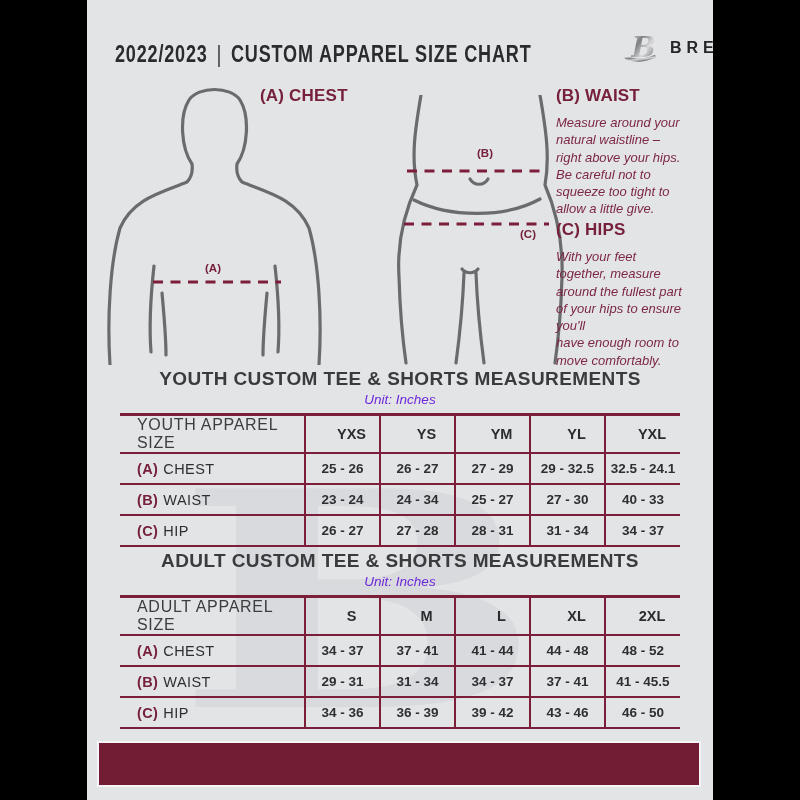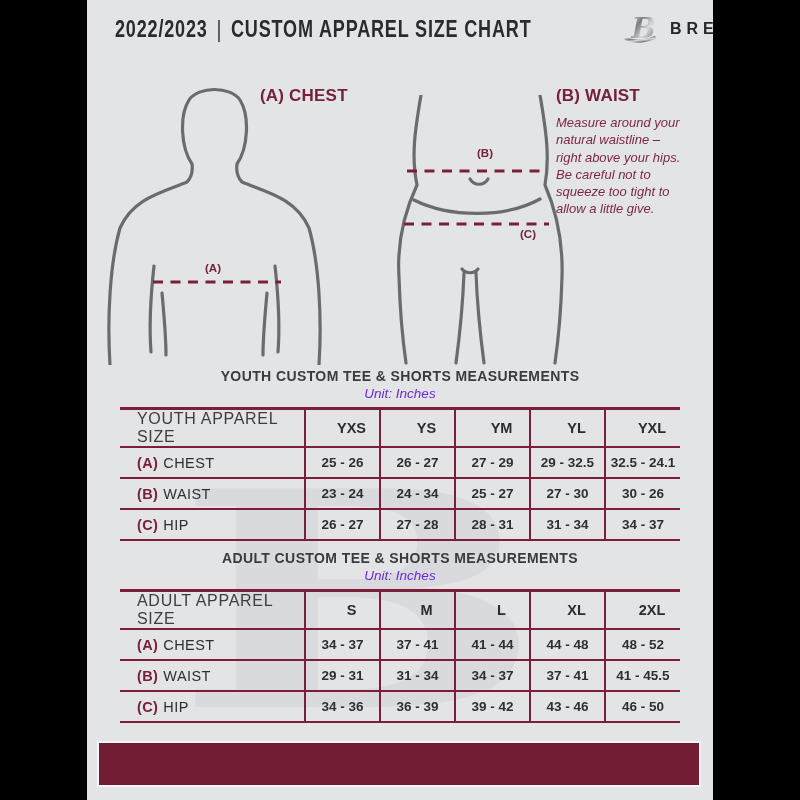--- a/index.html
+++ b/index.html
@@ -8,22 +8,22 @@
     background:#e3e4e6;overflow:hidden;
     font-family:"Liberation Sans",sans-serif;
   }
   
   .watermark{
     position:absolute;left:88px;top:452px;z-index:0;
     font-family:"DejaVu Serif",serif;font-weight:bold;font-size:300px;line-height:1;
     color:#d9dade;transform:scaleX(1.45);transform-origin:left top;user-select:none;
   }
   
-  .hdr{position:absolute;top:8px;left:28px;right:14px;height:42px;z-index:2;
-       display:flex;justify-content:space-between;align-items:center;}
+  .hdr{position:absolute;top:25px;left:28px;right:14px;height:42px;z-index:2;
+       display:flex;justify-content:space-between;align-items:flex-end;}
   .hdr-title{display:flex;align-items:center;gap:11px;white-space:nowrap;
        font-weight:bold;font-size:22px;color:#2a2b2d;letter-spacing:1px;
        transform:scale(0.82,1.1);transform-origin:left center;}
   .hdr-divider{font-weight:400;font-size:21px;color:#2a2b2d;}
   .brand{display:flex;align-items:center;gap:9px;}
   .brand-name{font-size:16px;font-weight:bold;letter-spacing:5px;color:#26272b;}
   
   .instr{position:absolute;width:162px;z-index:1;}
   .instr h3{margin:0 0 8px 0;font-size:17px;font-weight:bold;color:#76203c;letter-spacing:.2px;}
   .instr p{margin:0;font-size:13px;font-style:italic;color:#7c2744;line-height:1.33;
@@ -39,21 +39,21 @@
   .dash{fill:none;stroke:#7c1d3a;stroke-width:3;stroke-dasharray:10 7.5;}
   .diag-label{position:absolute;z-index:2;width:34px;text-align:center;
               font-size:11.5px;font-weight:bold;color:#76203c;}
   #lbl-a{left:109px;top:262px;}
   #lbl-b{left:381px;top:147px;}
   #lbl-c{left:424px;top:228px;}
   
   .tbl-sec{position:absolute;left:33px;width:560px;z-index:1;text-align:center;}
   #youth-section{top:368px;}
   #adult-section{top:550px;}
-  .tbl-title{font-size:14px;font-weight:bold;color:#3a3b3d;letter-spacing:.4px;}
+  .tbl-title{font-size:19px;font-weight:bold;color:#3a3b3d;letter-spacing:.4px;}
   .tbl-unit{font-size:13.5px;font-style:italic;color:#6d28d9;margin-top:2px;}
   table{width:100%;border-collapse:collapse;margin-top:6px;table-layout:fixed;}
   th,td{padding:0;height:29px;font-size:13.5px;color:#2e2f31;
         border-bottom:2px solid #7c1d3a;font-weight:normal;}
   thead th{height:31px;border-top:3px solid #7c1d3a;padding-left:18px;}
   th + th, td + td{border-left:2px solid #7c1d3a;font-weight:bold;}
   th.size-col{font-weight:bold;font-size:14.5px;color:#2b2c2e;}
   .size-label-cell{text-align:left;padding-left:17px;font-size:16px;
         letter-spacing:.7px;color:#3c3d3f;}
   .row-label{text-align:left;padding-left:17px;font-size:14.5px;letter-spacing:.4px;}
@@ -124,20 +124,30 @@
   </div>
   <div id="instr-b" class="instr">
     <h3>(B) WAIST</h3>
     <p>Measure around your
 natural waistline –
 right above your hips.
 Be careful not to
 squeeze too tight to
 allow a little give.</p>
   </div>
+  <div id="instr-c" class="instr">
+    <h3>(C) HIPS</h3>
+    <p>With your feet
+together, measure
+around the fullest part
+of your hips to ensure
+you'll
+have enough room to
+move comfortably.</p>
+  </div>
 
   <div id="youth-section" class="tbl-sec">
     <div class="tbl-title">YOUTH CUSTOM TEE &amp; SHORTS MEASUREMENTS</div>
     <div class="tbl-unit">Unit: Inches</div>
     <table>
       <colgroup>
           <col style="width:185px">
           <col>
           <col>
           <col>
@@ -162,21 +172,21 @@
           <td>27 - 29</td>
           <td>29 - 32.5</td>
           <td>32.5 - 24.1</td>
         </tr>
         <tr>
           <td class="row-label"><span class="pfx">(B)</span><span>WAIST</span></td>
           <td>23 - 24</td>
           <td>24 - 34</td>
           <td>25 - 27</td>
           <td>27 - 30</td>
-          <td>30 - 26</td>
+          <td>40 - 33</td>
         </tr>
         <tr>
           <td class="row-label"><span class="pfx">(C)</span><span>HIP</span></td>
           <td>26 - 27</td>
           <td>27 - 28</td>
           <td>28 - 31</td>
           <td>31 - 34</td>
           <td>34 - 37</td>
         </tr>
       </tbody>

